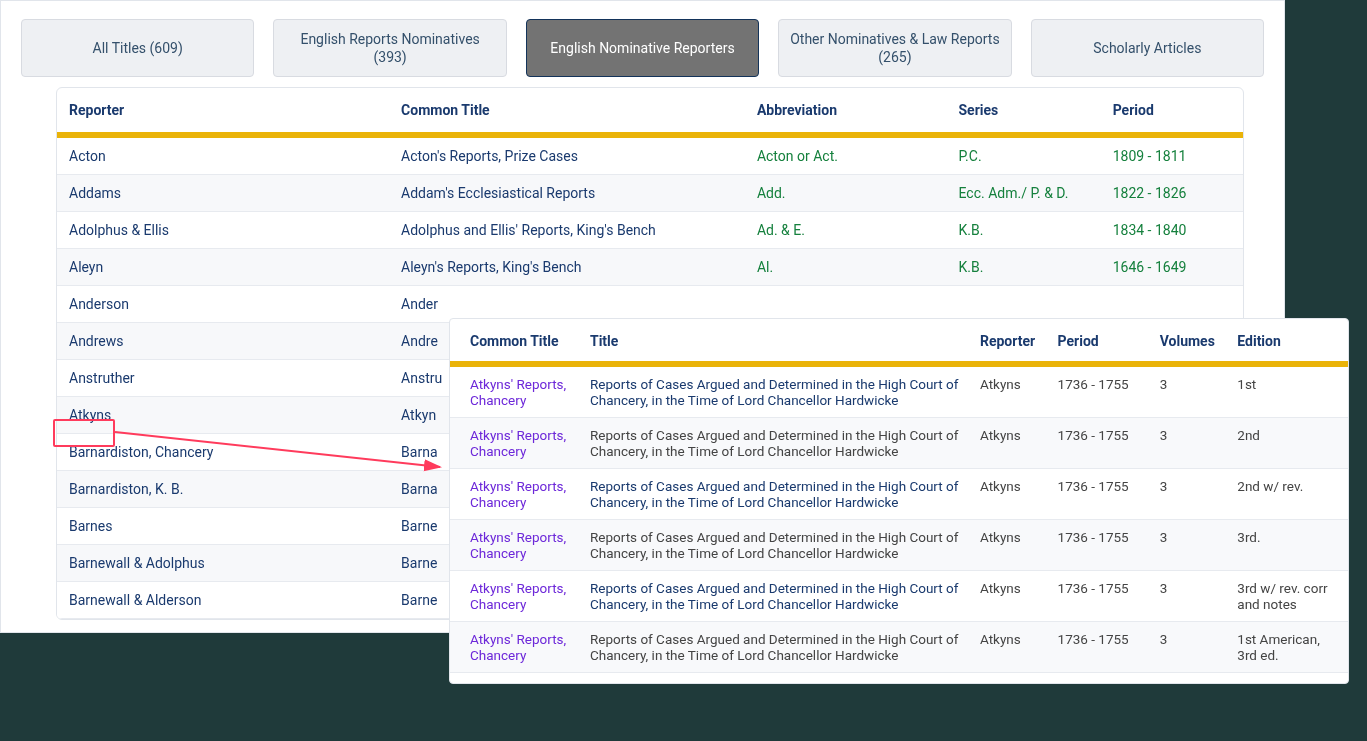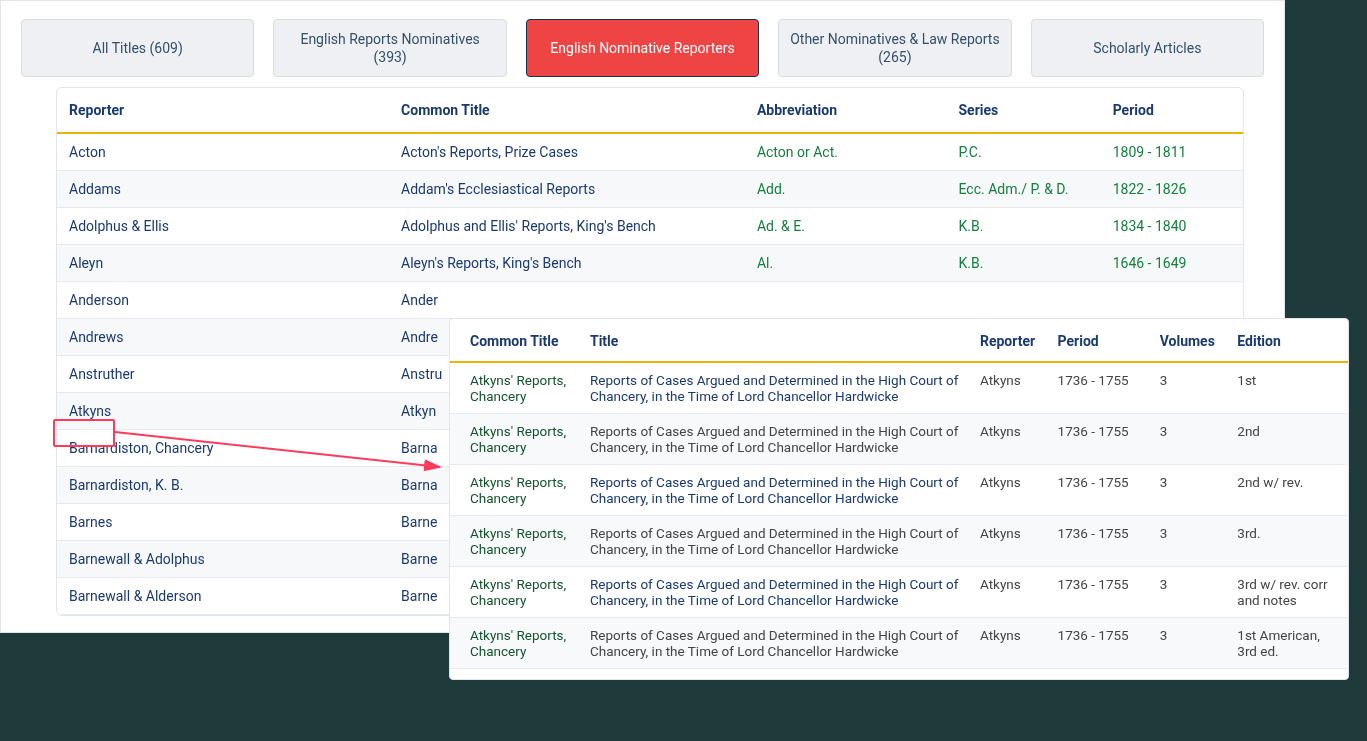--- a/index.html
+++ b/index.html
@@ -38,38 +38,38 @@
     color: #34506b;
     font-size: 14px;
     line-height: 1.3;
     cursor: pointer;
     display: flex;
     align-items: center;
     justify-content: center;
     min-height: 48px;
   }
   .tab.active {
-    background: #ef4444;
+    background: #737373;
     color: #ffffff;
     border-color: #13335a;
   }
   .main-table-wrap {
     margin: 0 40px 0 55px;
     border: 1px solid #e1e5eb;
     border-radius: 6px;
     overflow: hidden;
   }
   table { width: 100%; border-collapse: collapse; }
   th {
     text-align: left;
     color: #1a3a6e;
     font-weight: 700;
     font-size: 14px;
     padding: 14px 12px;
-    border-bottom: 2px solid #eab308;
+    border-bottom: 6px solid #eab308;
   }
   td {
     padding: 10px 12px;
     border-bottom: 1px solid #e7eaef;
     color: #1a3a6e;
     vertical-align: top;
     font-size: 14px;
   }
   tbody tr:nth-child(even) td { background: #f7f8fa; }
   tbody tr:nth-child(odd) td  { background: #ffffff; }
@@ -110,21 +110,21 @@
   .popup table { width: 100%; }
   .popup th {
     padding: 14px 10px 12px 10px;
   }
   .popup td {
     padding: 9px 10px;
     font-size: 13.5px;
     color: #444;
   }
   .popup td.link { color: #1a3a6e; }
-  .popup td.commontitle { color: #14532d; }
+  .popup td.commontitle { color: #6d28d9; }
   .popup tbody tr:nth-child(even) td { background: #f8f9fb; }
   .popup tbody tr:nth-child(odd) td  { background: #ffffff; }
   .col-reporter { width: 28%; }
   .col-commontitle { width: 30%; }
   .col-abbr { width: 17%; }
   .col-series { width: 13%; }
   .col-period { width: 12%; }
 </style>
 </head>
 <body>

